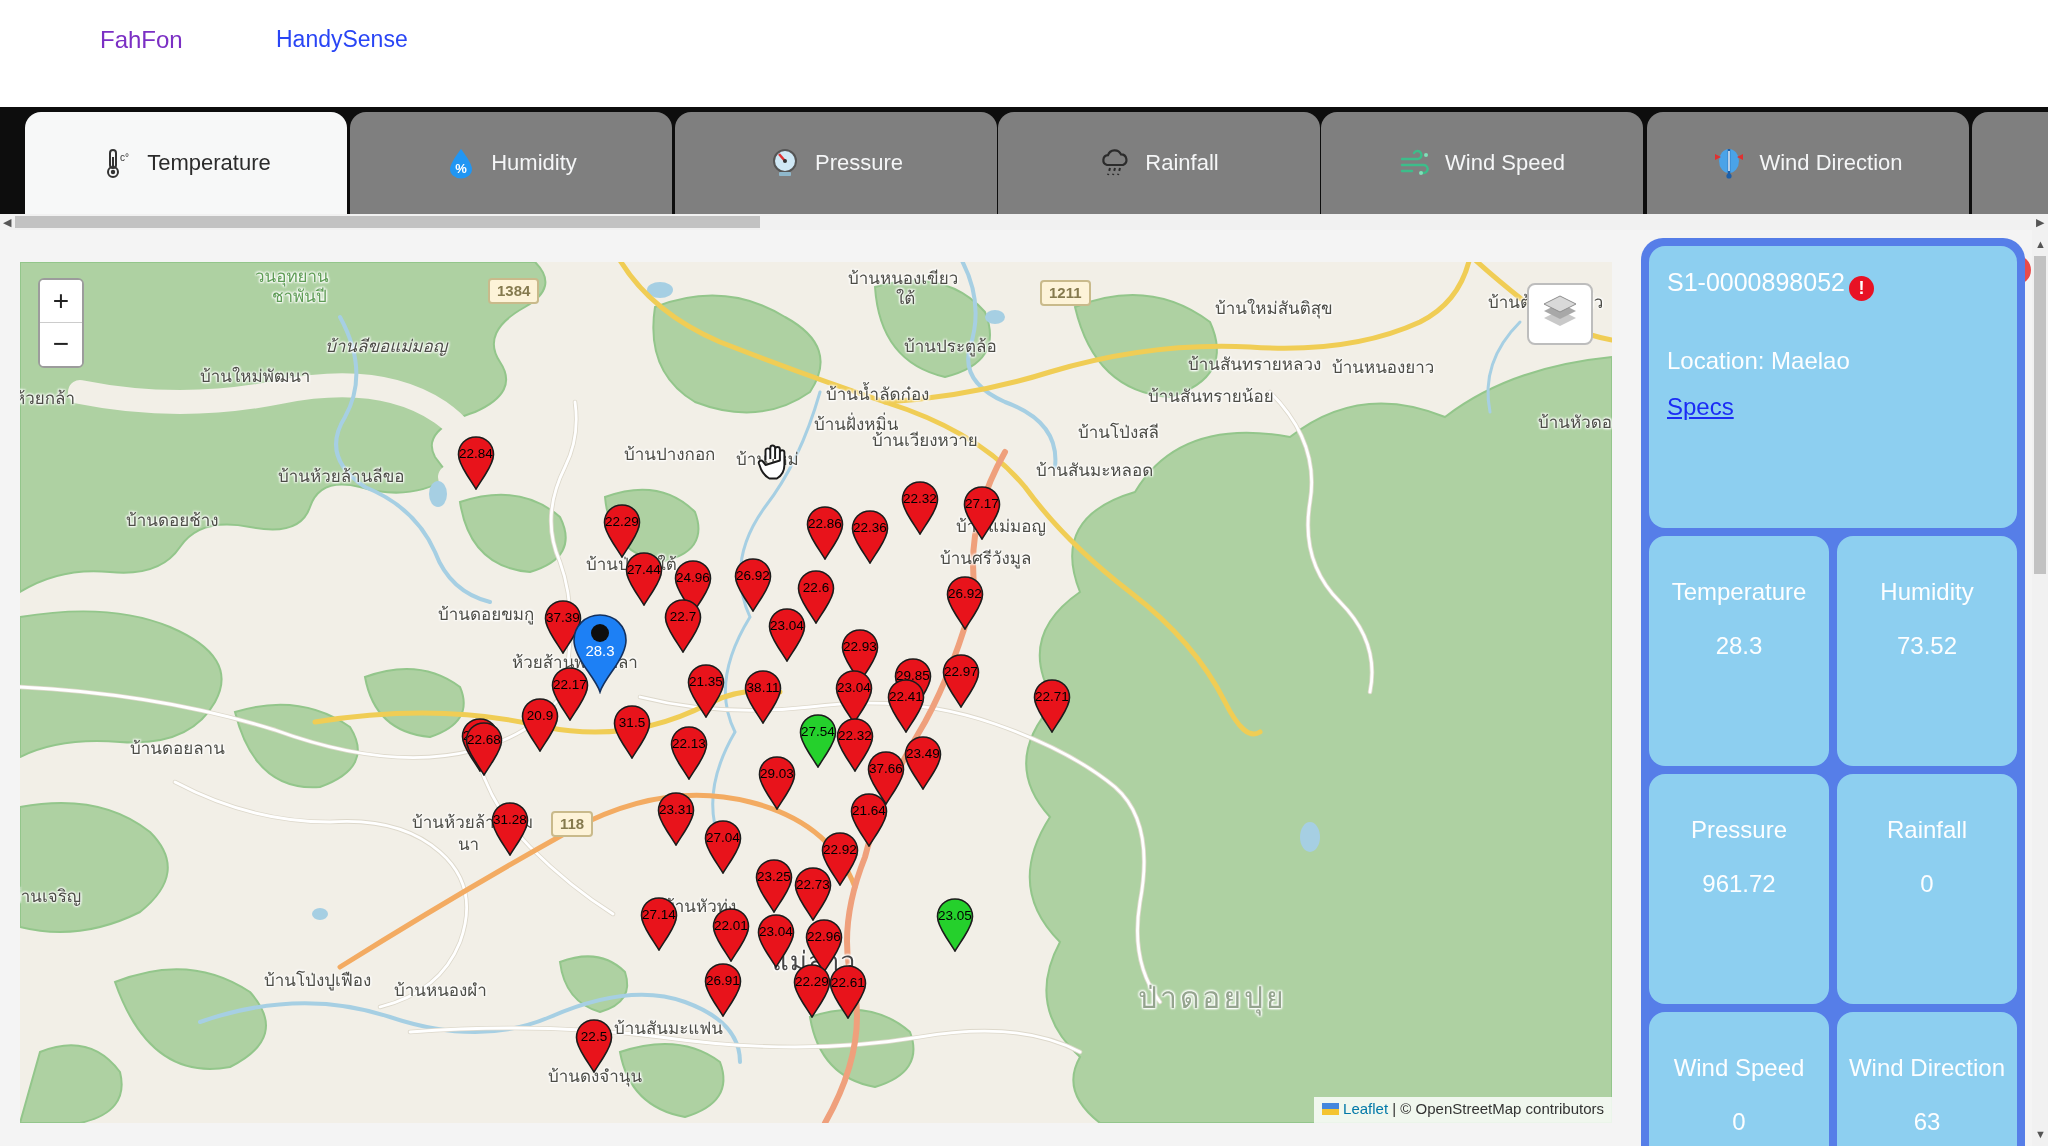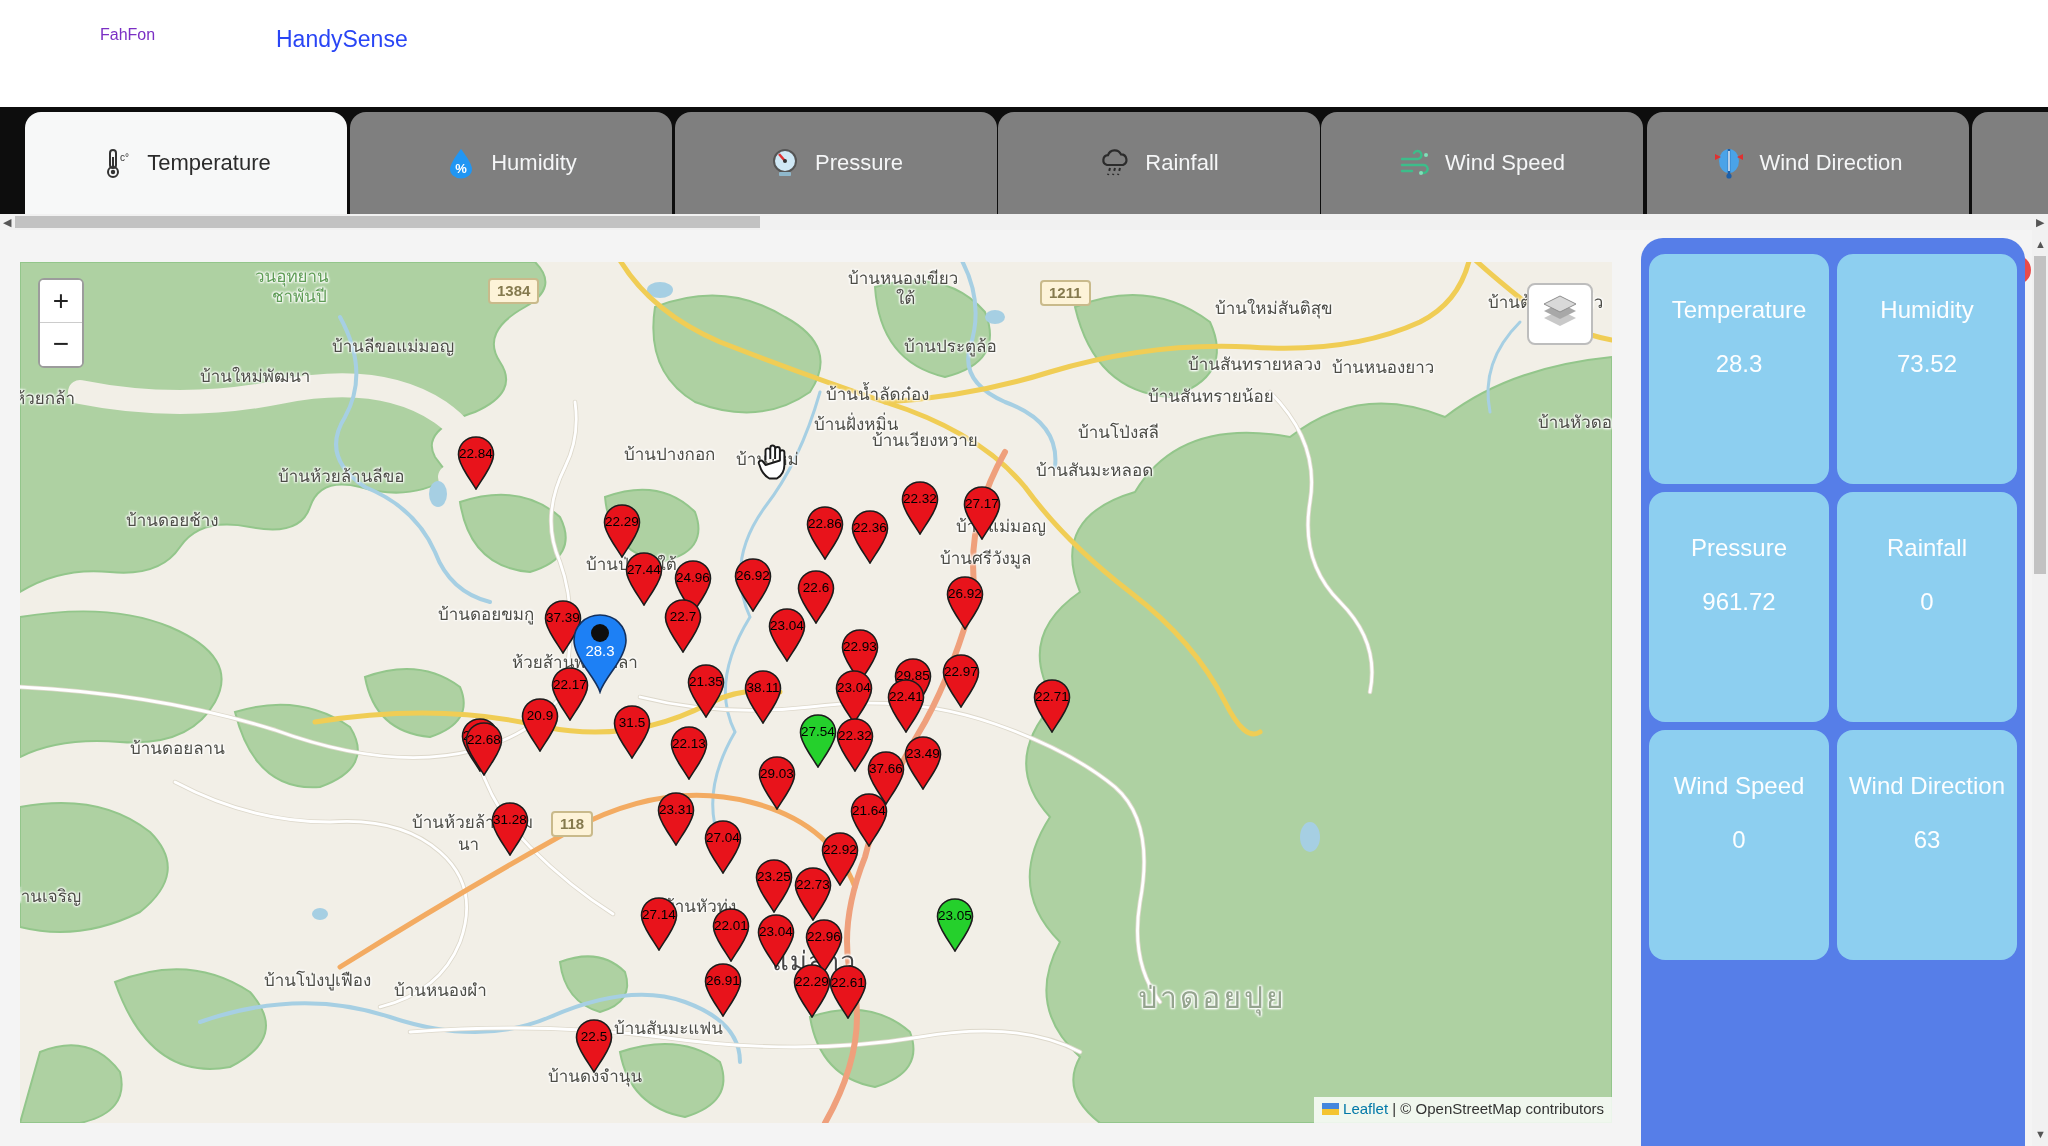--- a/index.html
+++ b/index.html
@@ -1,21 +1,21 @@
 <!DOCTYPE html>
 <html><head>
 <meta charset="utf-8">
 <style>
   * { margin:0; padding:0; box-sizing:border-box; }
   html,body { width:2048px; height:1146px; overflow:hidden;
     font-family:"Liberation Sans","DejaVu Sans",sans-serif; background:#f4f4f4; }
 
   
   .header { position:absolute; left:0; top:0; width:2048px; height:107px; background:#ffffff; }
-  .brand  { position:absolute; left:100px; top:26px; font-size:16px; color:#7b2fc4; cursor:pointer; }
+  .brand  { position:absolute; left:100px; top:26px; font-size:24px; color:#7b2fc4; cursor:pointer; }
   .product{ position:absolute; left:276px; top:26px; font-size:23px; color:#2945f5; cursor:pointer; }
 
   
   .tabbar { position:absolute; left:0; top:107px; width:2048px; height:107px; background:#0d0d0d; }
   .tab { position:absolute; top:5px; height:102px; width:322px; background:#7f7f7f;
          border-radius:16px 16px 0 0; display:flex; align-items:center; justify-content:center;
          color:#f5f6f7; font-size:22px; cursor:pointer; }
   .tab .ticon { width:32px; height:32px; margin-right:14px; flex:0 0 auto; }
   .tab.active { background:#f7f8f8; color:#2b2b2b; }
   .tab-rest { position:absolute; top:5px; left:1972px; width:76px; height:102px;
@@ -251,21 +251,21 @@
       <span class="place-label" style="left: 1168px; top: 88px;">บ้านสันทรายหลวง</span>
       <span class="place-label" style="left: 1128px; top: 120px;">บ้านสันทรายน้อย</span>
       <span class="place-label" style="left: 1312px; top: 91px;">บ้านหนองยาว</span>
       <span class="place-label" style="left: 1518px; top: 146px;">บ้านหัวดอย</span>
       <span class="place-label" style="left: 1058px; top: 156px;">บ้านโป่งสลี</span>
       <span class="place-label" style="left: 604px; top: 138px; margin-top: 40px;">บ้านปางกอก</span>
       <span class="place-label" style="left: 774px; top: 148px; margin-left: 20px;">บ้านฝั่งหมิ่น</span>
       <span class="place-label" style="left: 716px; top: 183px;">บ้านใหม่</span>
       <span class="place-label" style="left: 852px; top: 164px;">บ้านเวียงหวาย</span>
       <span class="place-label" style="left: 978px; top: 194px; margin-left: 38px;">บ้านสันมะหลอด</span>
-      <span class="place-label" style="left: 312px; top: 70px;">บ้านลีขอแม่มอญ</span>
+      <span class="place-label" style="left: 305px; top: 70px; font-style: italic;">บ้านลีขอแม่มอญ</span>
       <span class="place-label" style="left: 180px; top: 100px;">บ้านใหม่พัฒนา</span>
       <span class="place-label" style="left: -6px; top: 122px;">ห้วยกล้า</span>
       <span class="place-label" style="left: 106px; top: 244px;">บ้านดอยช้าง</span>
       <span class="place-label" style="left: 258px; top: 200px;">บ้านห้วยล้านลีขอ</span>
       <span class="place-label" style="left: 418px; top: 338px;">บ้านดอยขมกู</span>
       <span class="place-label" style="left: 936px; top: 250px;">บ้านแม่มอญ</span>
       <span class="place-label" style="left: 920px; top: 282px;">บ้านศรีวังมูล</span>
       <span class="place-label" style="left: 566px; top: 288px;">บ้านป่าบงใต้</span>
       <span class="place-label" style="left: 492px; top: 386px;">ห้วยส้านพลับพลา</span>
       <span class="place-label" style="left: 110px; top: 472px;">บ้านดอยลาน</span>
@@ -461,20 +461,27 @@
         </g>
       </svg>
   </span>
 
   <div class="attribution">
     <span class="uaflag"></span><span class="leaflet-link">Leaflet</span> <span>|</span> <span>© OpenStreetMap contributors</span>
   </div>
 </div>
 
 <div class="panel">
+  <div class="infocard">
+    <div class="station-row">
+      <span>S1-0000898052</span><span class="alert-ic">!</span>
+    </div>
+    <div class="location-row">Location: Maelao</div>
+    <span class="specs-link">Specs</span>
+  </div>
   <div class="metric-grid">
     <div class="mcard">
       <div class="mtitle">Temperature</div>
       <div class="mvalue">28.3</div>
     </div>
     <div class="mcard">
       <div class="mtitle">Humidity</div>
       <div class="mvalue">73.52</div>
     </div>
     <div class="mcard">

